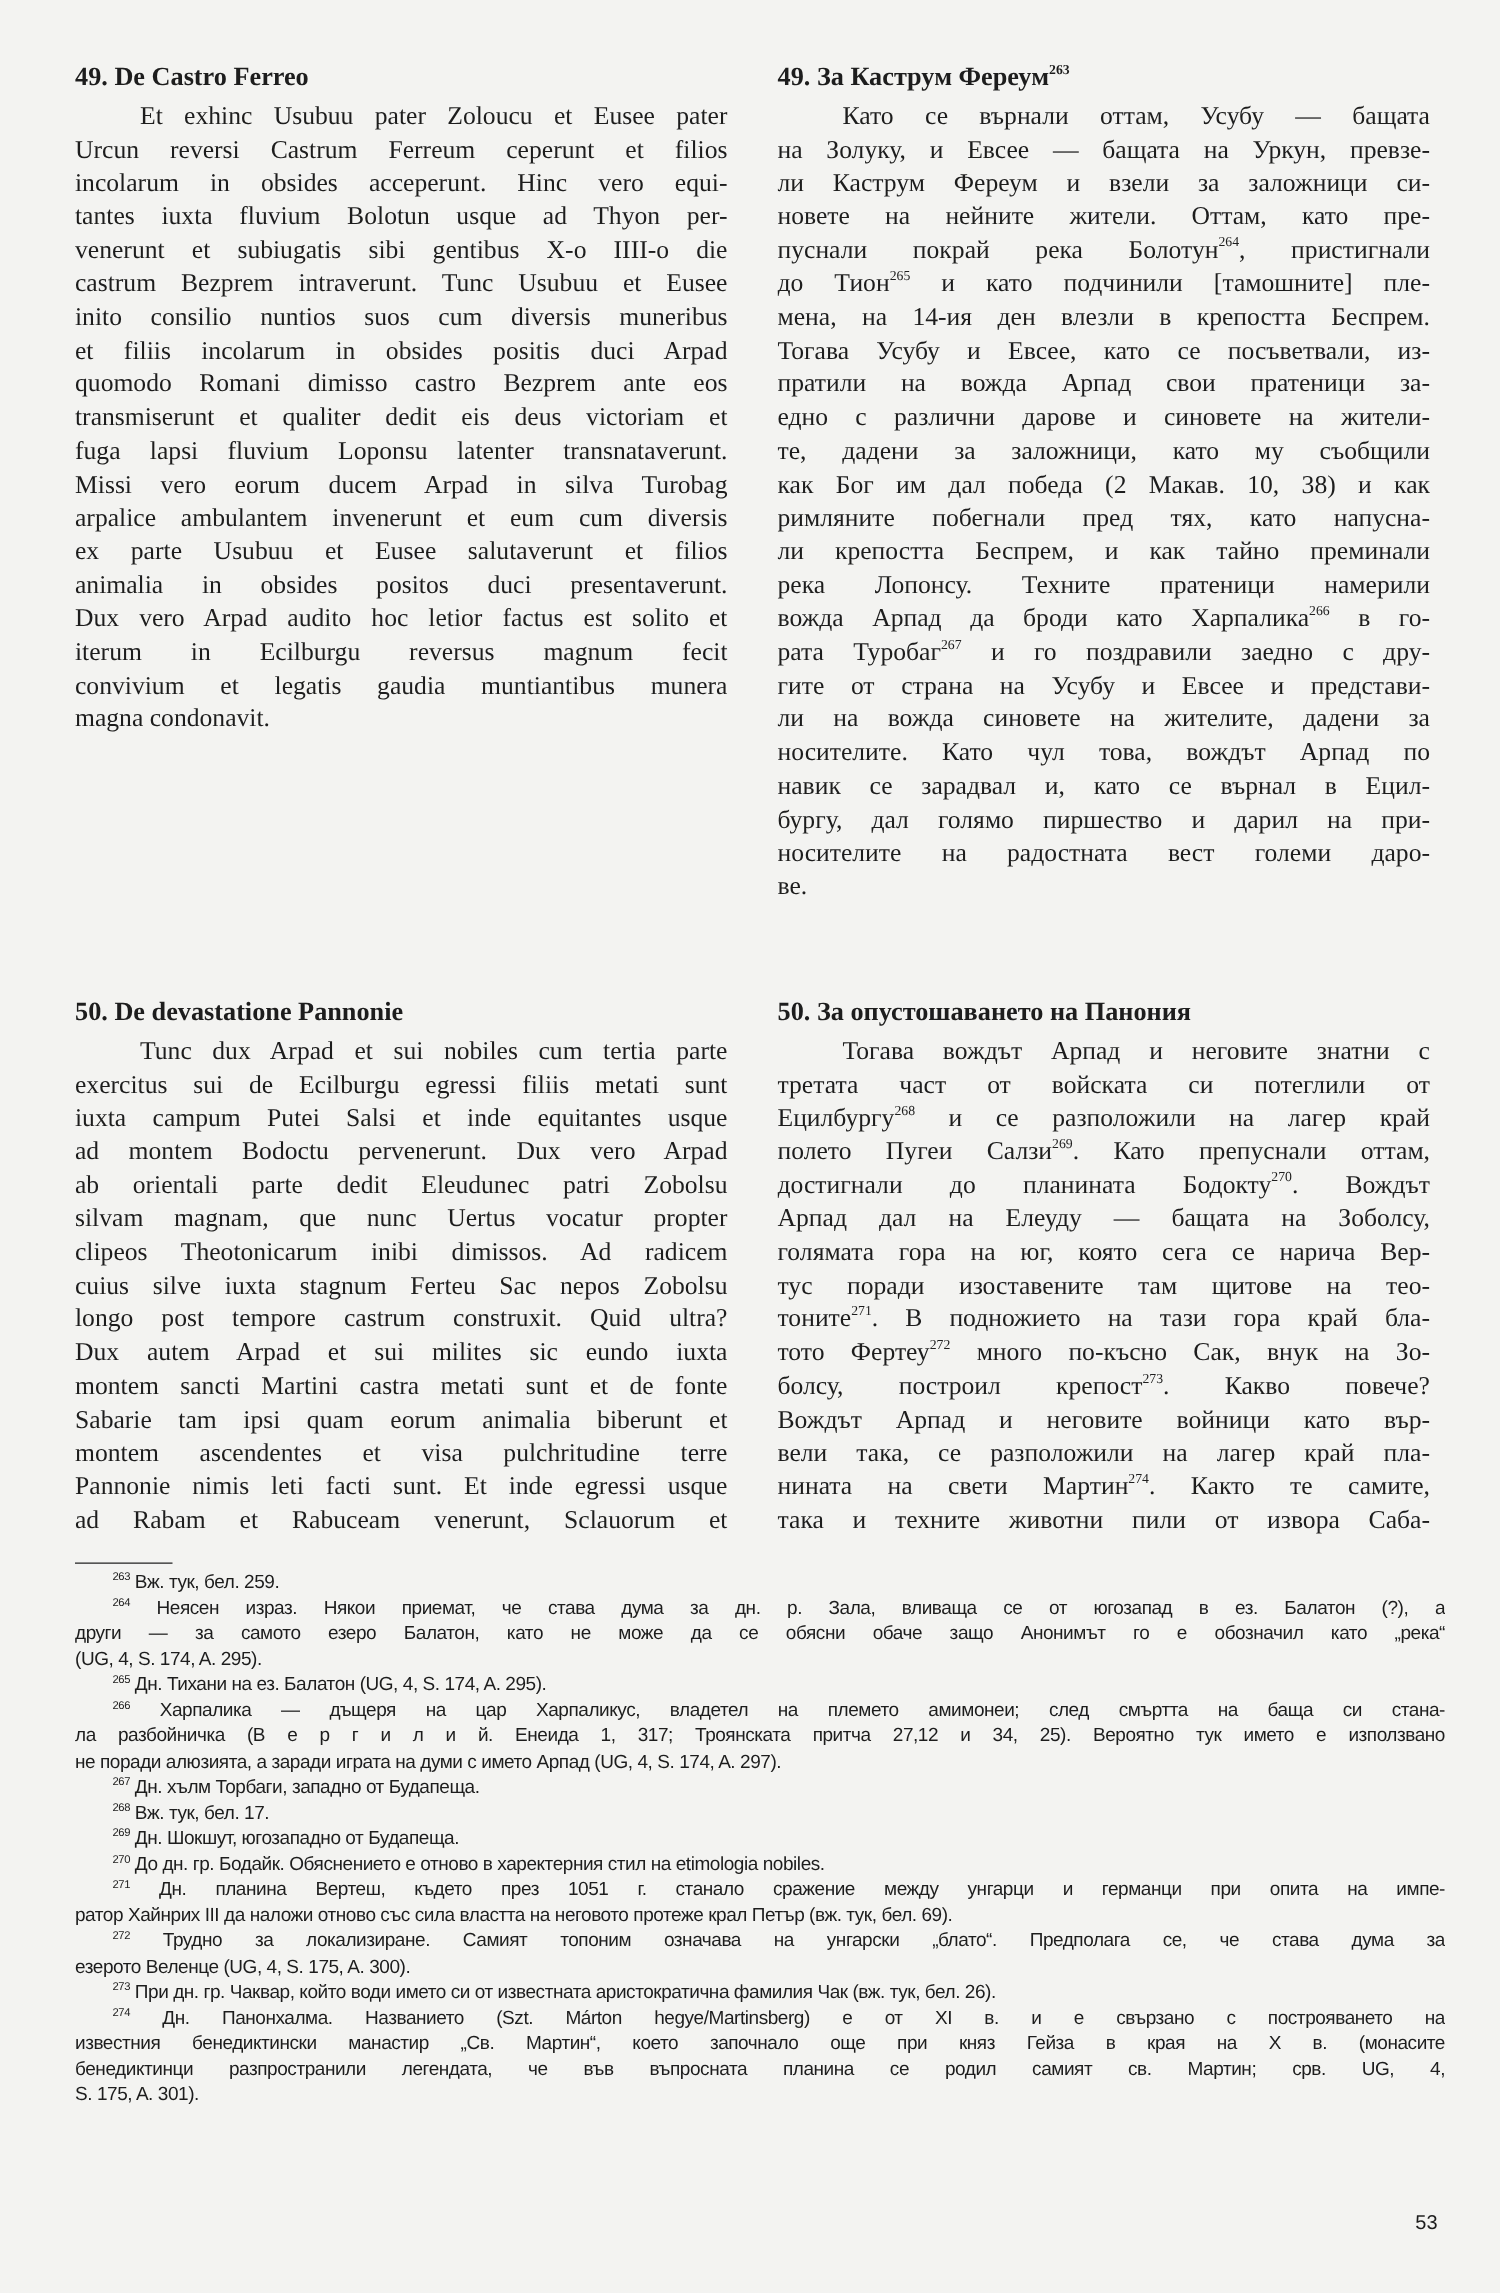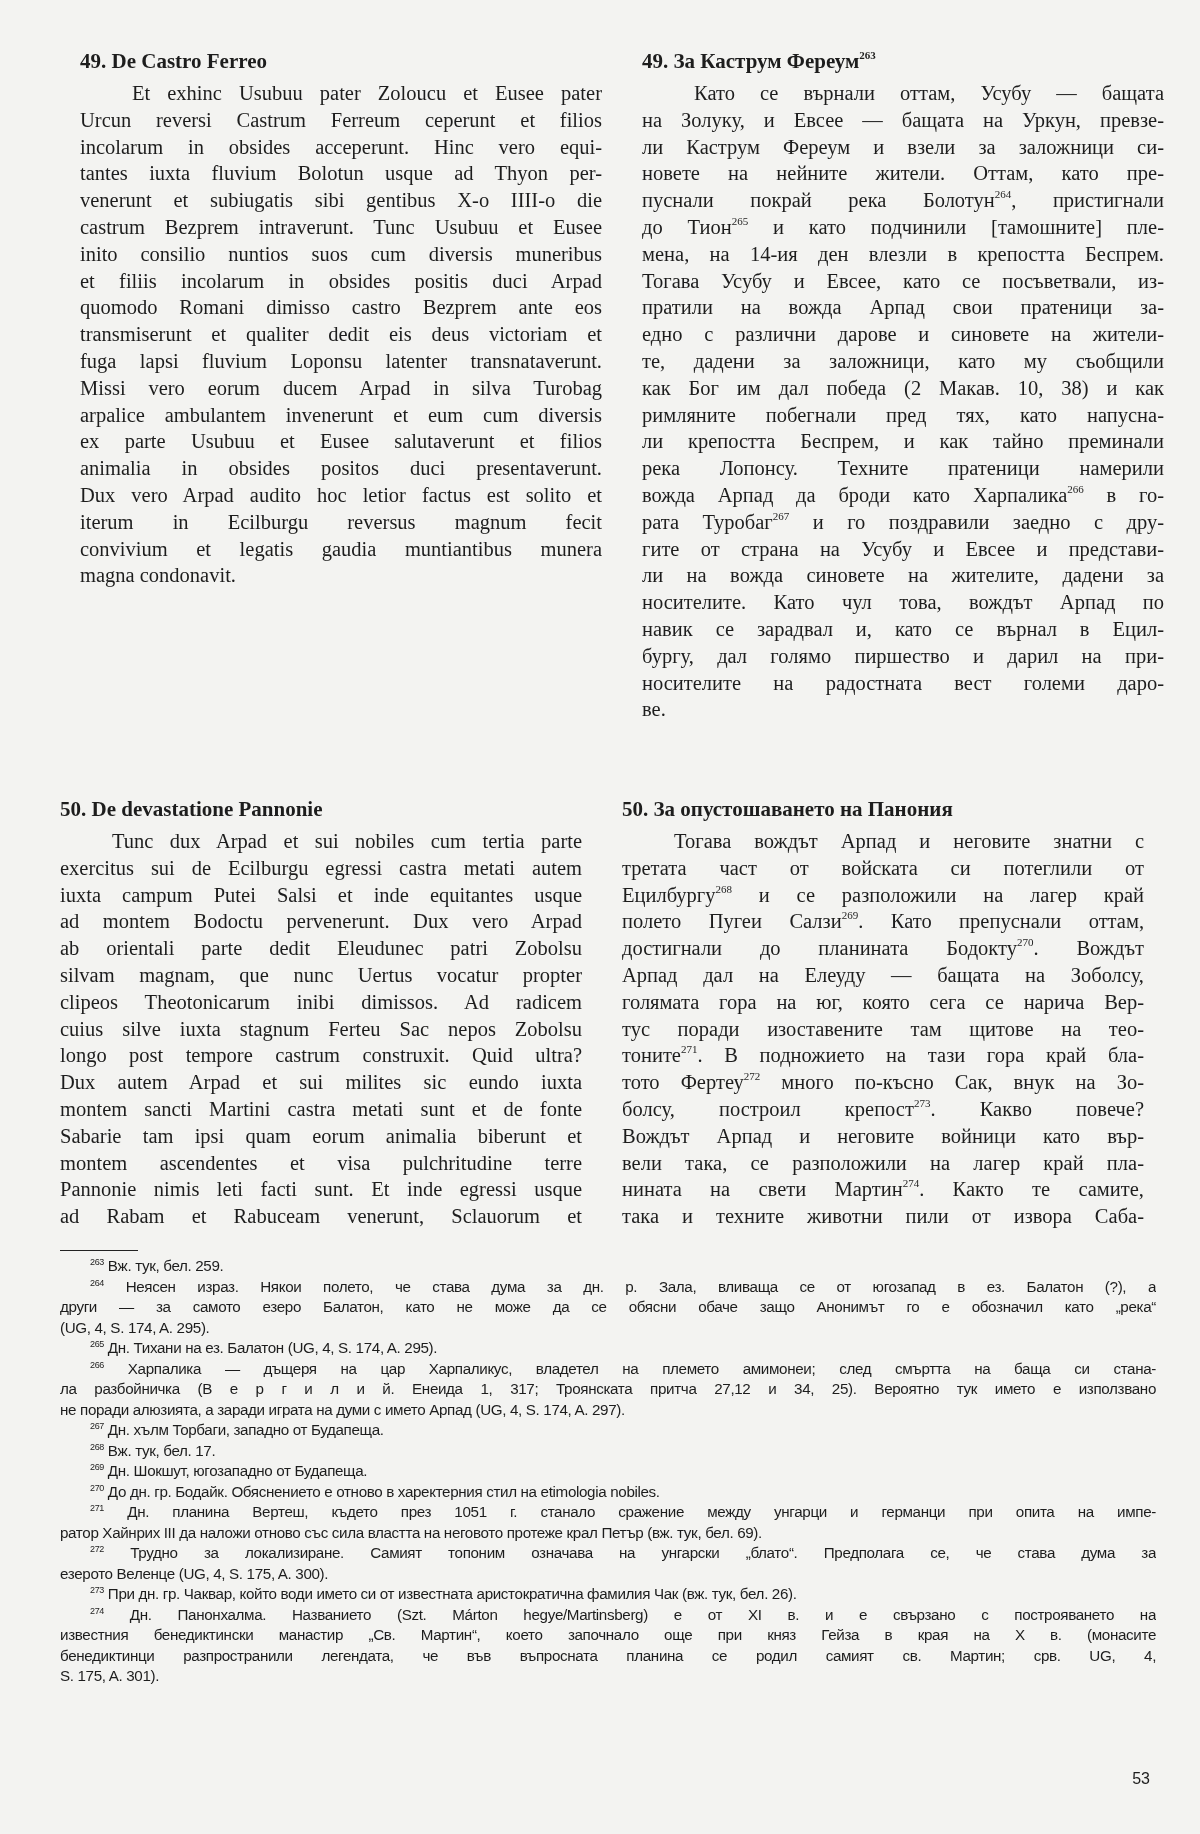--- a/index.html
+++ b/index.html
@@ -7,21 +7,20 @@
     width: 1200px; height: 1834px; overflow: hidden;
     background: #f3f3f1;
     color: #1d1d1d;
     font-family: "Liberation Serif", "DejaVu Serif", serif;
     position: relative;
   }
   .col {
     position: absolute;
     top: 48px;
     width: 522px;
-    margin-left: 20px;
   }
   .col-left { left: 60px; }
   .col-right { left: 622px; }
   .heading {
     font-weight: bold;
     font-size: 21px;
     line-height: 26px;
     margin: 0 0 6px 0;
     white-space: nowrap;
   }
@@ -123,21 +122,21 @@
       <div class="ln"><span>бургу, дал голямо пиршество и дарил на при-</span></div>
       <div class="ln"><span>носителите на радостната вест големи даро-</span></div>
       <div class="ln last"><span>ве.</span></div>
     </div>
 </div>
 
 <div class="section2 s2-left">
   <div class="heading">50. De devastatione Pannonie</div>
   <div class="lines">
       <div class="ln indent">Tunc dux Arpad et sui nobiles cum tertia parte</div>
-      <div class="ln">exercitus sui de Ecilburgu egressi castra metati autem</div>
+      <div class="ln">exercitus sui de Ecilburgu egressi filiis metati sunt</div>
       <div class="ln">iuxta campum Putei Salsi et inde equitantes usque</div>
       <div class="ln">ad montem Bodoctu pervenerunt. Dux vero Arpad</div>
       <div class="ln">ab orientali parte dedit Eleudunec patri Zobolsu</div>
       <div class="ln">silvam magnam, que nunc Uertus vocatur propter</div>
       <div class="ln">clipeos Theotonicarum inibi dimissos. Ad radicem</div>
       <div class="ln">cuius silve iuxta stagnum Ferteu Sac nepos Zobolsu</div>
       <div class="ln">longo post tempore castrum construxit. Quid ultra?</div>
       <div class="ln">Dux autem Arpad et sui milites sic eundo iuxta</div>
       <div class="ln">montem sancti Martini castra metati sunt et de fonte</div>
       <div class="ln">Sabarie tam ipsi quam eorum animalia biberunt et</div>
@@ -166,21 +165,21 @@
       <div class="ln"><span>така и техните животни пили от извора Саба-</span></div>
     </div>
 </div>
 
 <div class="rule"></div>
 <div class="footnotes">
     <div class="fn">
       <div class="fl first last"><sup>263</sup> <span>Вж. тук, бел. 259.</span></div>
     </div>
     <div class="fn">
-      <div class="fl first"><sup>264</sup> <span>Неясен израз. Някои полето, че става дума за дн. р. Зала, вливаща се от югозапад в ез. Балатон (?), а</span></div>
+      <div class="fl first"><sup>264</sup> <span>Неясен израз. Някои приемат, че става дума за дн. р. Зала, вливаща се от югозапад в ез. Балатон (?), а</span></div>
       <div class="fl"><span>други — за самото езеро Балатон, като не може да се обясни обаче защо Анонимът го е обозначил като „река“</span></div>
       <div class="fl last"><span>(UG, 4, S. 174, A. 295).</span></div>
     </div>
     <div class="fn">
       <div class="fl first last"><sup>265</sup> <span>Дн. Тихани на ез. Балатон (UG, 4, S. 174, A. 295).</span></div>
     </div>
     <div class="fn">
       <div class="fl first"><sup>266</sup> <span>Харпалика — дъщеря на цар Харпаликус, владетел на племето амимонеи; след смъртта на баща си стана-</span></div>
       <div class="fl"><span>ла разбойничка (В е р г и л и й. Енеида 1, 317; Троянската притча 27,12 и 34, 25). Вероятно тук името е използвано</span></div>
       <div class="fl last"><span>не поради алюзията, а заради играта на думи с името Арпад (UG, 4, S. 174, A. 297).</span></div>

